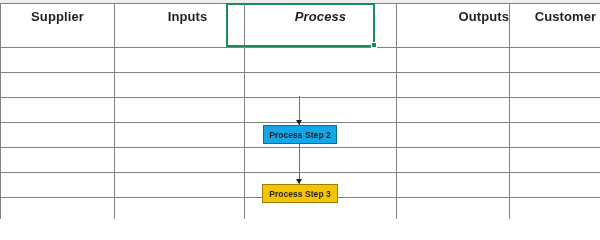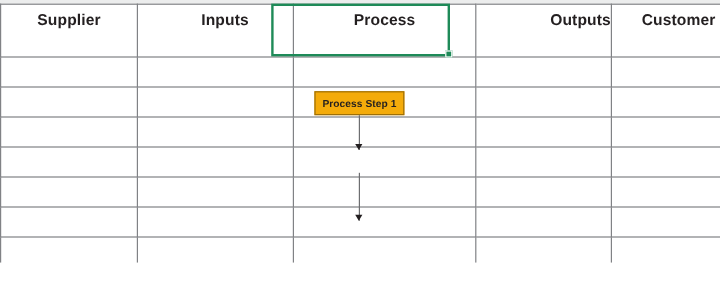--- a/index.html
+++ b/index.html
@@ -124,21 +124,21 @@
   <table class="grid">
     <tbody>
       <tr class="header-row">
         <td style="width: 113px; border-color: rgb(128, 130, 133);">
           <span class="col-head" style="color: rgb(35, 31, 32);">Supplier</span>
         </td>
         <td style="width: 113px; border-color: rgb(128, 130, 133); padding-left: 16px;">
           <span class="col-head" style="color: rgb(35, 31, 32);">Inputs</span>
         </td>
         <td style="width: 151px; border-color: rgb(128, 130, 133);">
-          <span class="col-head" style="color: rgb(35, 31, 32);">Process</span>
+          <span class="col-head" style="color: rgb(35, 31, 32); font-style: italic;">Process</span>
         </td>
         <td style="width: 112px; border-color: rgb(128, 130, 133);">
           <span class="col-head" style="color: rgb(35, 31, 32); text-align: right;">Outputs</span>
         </td>
         <td style="width: 111px; border-color: rgb(128, 130, 133);">
           <span class="col-head" style="color: rgb(35, 31, 32);">Customer</span>
         </td>
       </tr>
 
       <tr class="body-row">
@@ -191,24 +191,25 @@
         <td style="border-color: rgb(128, 130, 133);"></td>
       </tr>
     </tbody>
   </table>
 
   <div class="selection-box" style="border-color: rgb(30, 138, 88);"></div>
   <div class="fill-handle" style="background: rgb(30, 138, 88);"></div>
 
   <div class="flow-layer">
 
-    <div class="step-box" id="step-1" style="left: 262px; top: 76px; width: 75px; height: 20px; background: rgb(244, 171, 10); border-color: rgb(158, 111, 6); color: rgb(35, 31, 32);">Process Step 1</div>
 
     <div class="connector" style="left: 299px; top: 96px; height: 29px; background: rgb(109, 110, 113);"></div>
     <div class="arrow-head" style="left: 296px; top: 120px; border-top-color: rgb(35, 31, 32);"></div>
 
+    <div class="step-box" id="step-2" style="left: 263px; top: 125px; width: 74px; height: 19px; background: rgb(19, 167, 232); border-color: rgb(11, 111, 156); color: rgb(35, 31, 32);">Process Step 2</div>
 
     <div class="connector" style="left: 299px; top: 144px; height: 40px; background: rgb(109, 110, 113);"></div>
     <div class="arrow-head" style="left: 296px; top: 179px; border-top-color: rgb(35, 31, 32);"></div>
 
+    <div class="step-box" id="step-3" style="left: 262px; top: 184px; width: 76px; height: 19px; background: rgb(245, 196, 0); border-color: rgb(156, 125, 5); color: rgb(35, 31, 32);">Process Step 3</div>
 
   </div>
 </div>
 
 </body></html>

